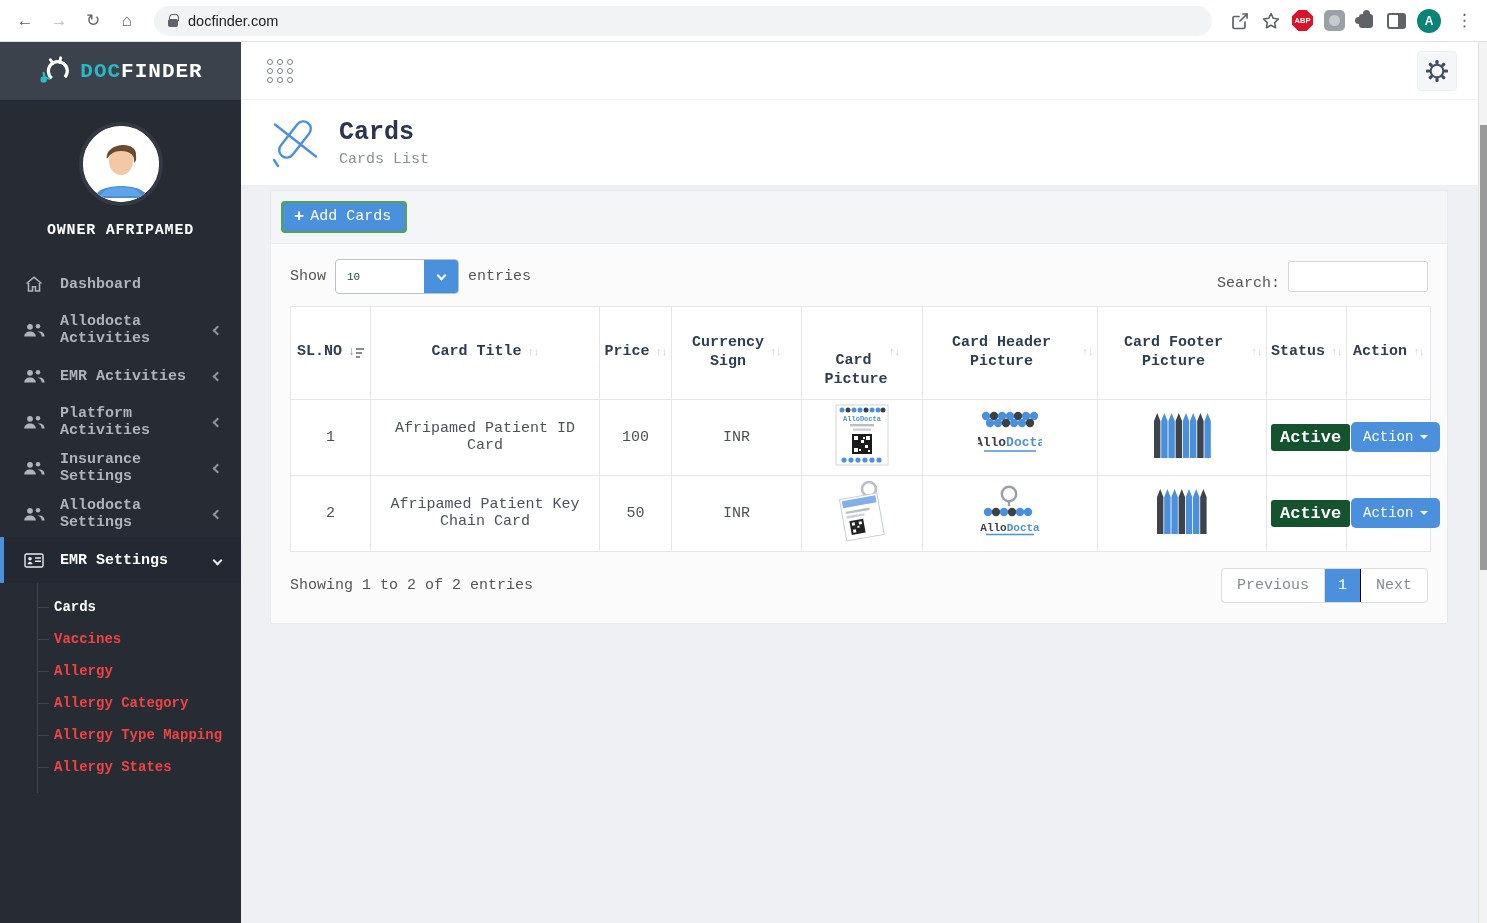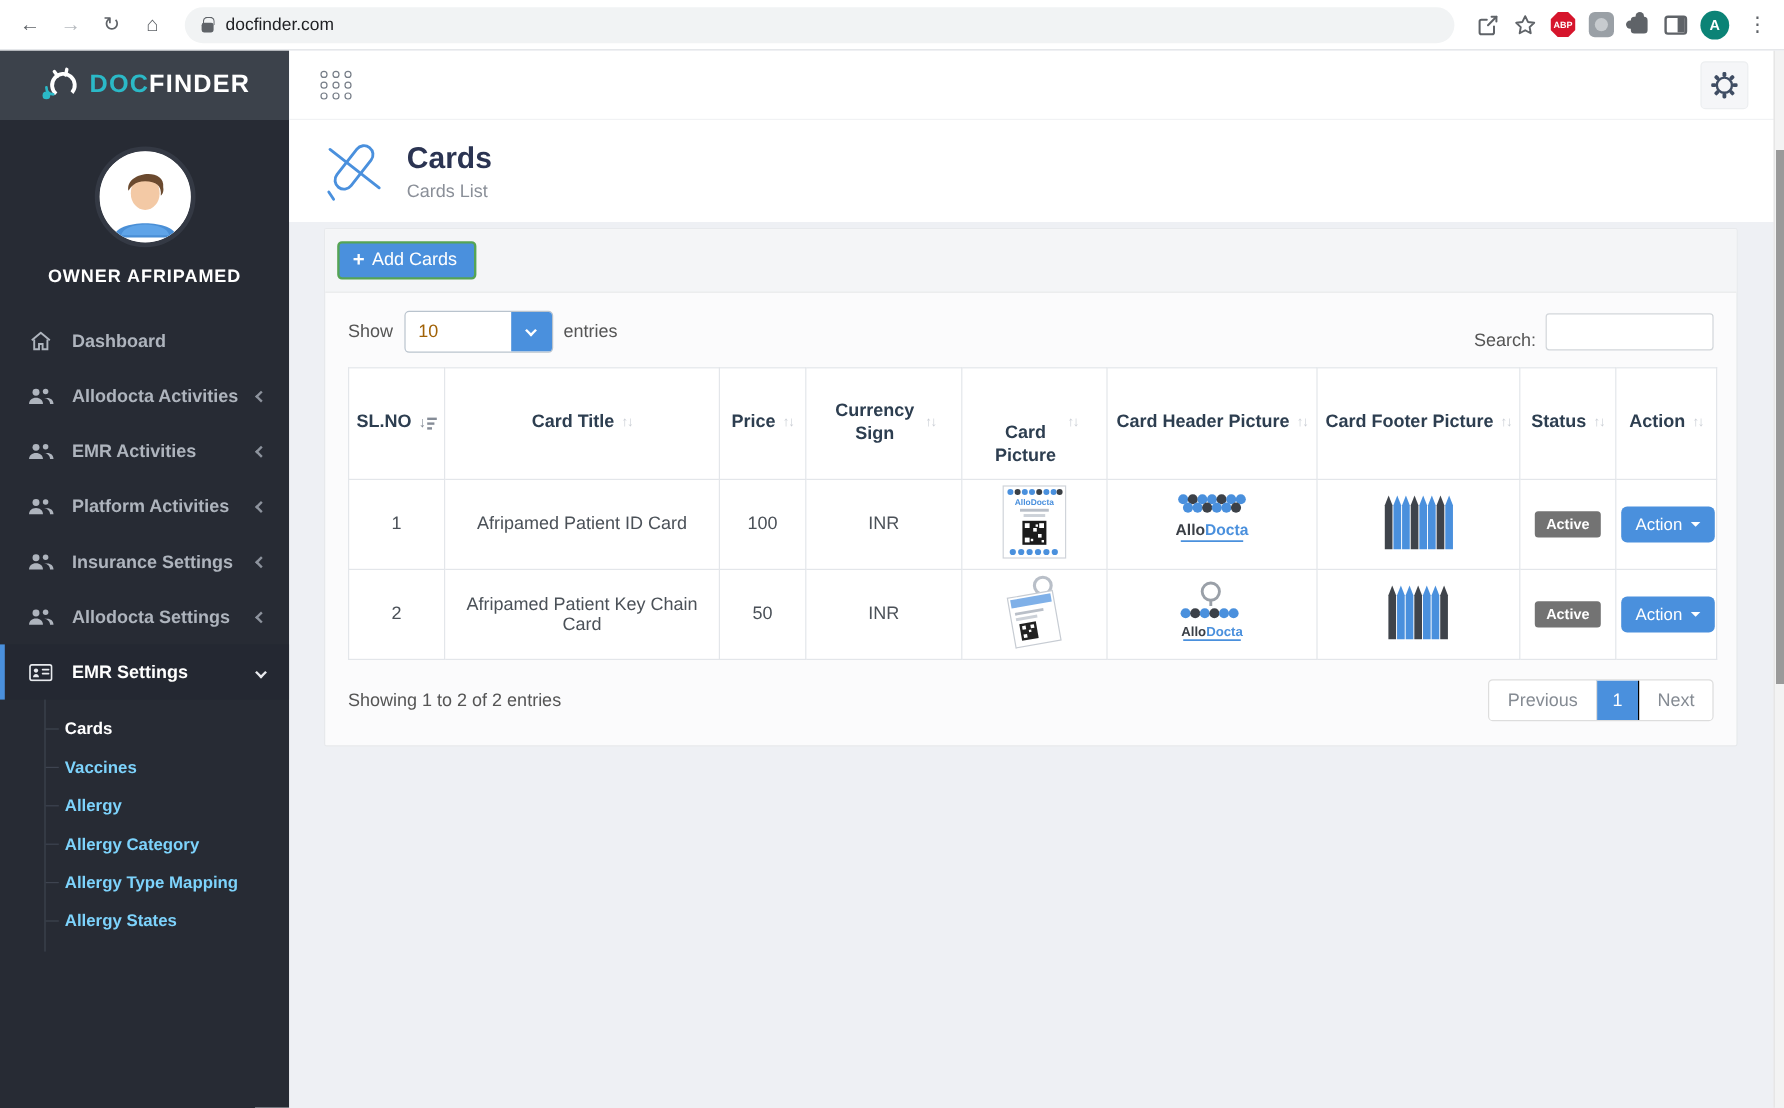--- a/index.html
+++ b/index.html
@@ -28,42 +28,42 @@
   .puzzle { width:14px; height:14px; background:#5f6368; border-radius:3px; position:relative; margin:3px;}
   .puzzle::before { content:''; position:absolute; top:-4px; left:3.5px; width:7px; height:7px; border-radius:50%; background:#5f6368; }
   .puzzle::after  { content:''; position:absolute; left:-4px; top:3.5px; width:7px; height:7px; border-radius:50%; background:#5f6368; }
   .splitpane { width:19px; height:16px; border:2px solid #5f6368; border-radius:3px; position:relative; }
   .splitpane::after { content:''; position:absolute; right:0; top:0; width:6px; height:12px; background:#5f6368; }
   .chrome-avatar { width:24px; height:24px; border-radius:50%; background:#0b8376; color:#fff;
                    font-size:12px; font-weight:bold; display:flex; align-items:center; justify-content:center; }
   .dots { color:#5f6368; font-size:17px; letter-spacing:0; padding:0 4px; cursor:pointer;}
 
   
-  .app { position:absolute; top:42px; left:0; width:1487px; height:881px; display:flex; }
+  .app { position:absolute; top:42px; left:0; width:1487px; height:881px; display:flex;font-family:Liberation Mono, monospace; }
 
   
   .sidebar { width:241px; background:#272b34; height:100%; flex:0 0 auto; color:#aeb4bd; }
   .logo-bar { height:58px; background:#3c424b; display:flex; align-items:center; justify-content:center; gap:8px; }
   .logo-text { font-size:21px; font-weight:bold; letter-spacing:1px; color:#fff; }
   .logo-text .doc { color:#2bb9c7; }
   .profile { text-align:center; padding:22px 0 0; }
   .avatar-ring { width:84px; height:84px; margin:0 auto; border-radius:50%; border:4px solid #343944;
                  background:#fff; overflow:hidden; }
   .user-name { margin-top:16px; color:#fff; font-weight:bold; font-size:15px; letter-spacing:.8px; }
   .menu { margin-top:22px; list-style:none; }
   .menu-item { height:46px; display:flex; align-items:center; gap:14px; padding:0 20px 0 22px;
                font-size:15px; font-weight:bold; cursor:pointer; }
   .menu-item .mi-icon { width:24px; display:flex; justify-content:center; flex:0 0 auto; }
   .menu-item .lbl { flex:1; }
   .menu-item.active { background:#242832; border-left:4px solid #4a90dd; padding-left:18px; color:#fff; }
   .chev { width:7px; height:7px; border-right:2px solid #8d939d; border-bottom:2px solid #8d939d; display:inline-block; }
   .chev.left { transform:rotate(135deg); }
   .chev.down { transform:rotate(45deg); border-color:#e8eaee; }
   .submenu { list-style:none; margin-left:37px; border-left:1px solid #3e4450; padding:8px 0 10px; }
-  .submenu li { position:relative; padding:8px 0 8px 16px; font-size:14px; font-weight:bold; color:#7dd3fc; cursor:pointer; }
+  .submenu li { position:relative; padding:8px 0 8px 16px; font-size:14px; font-weight:bold; color:#ef4444; cursor:pointer; }
   .submenu li::before { content:''; position:absolute; left:0; top:50%; width:11px; height:1px; background:#3e4450; }
   .submenu li.active { color:#fff; }
 
   
   .main { flex:1; display:flex; flex-direction:column; background:#eef0f4; }
   .app-header { height:58px; background:#fff; display:flex; align-items:center; padding:0 30px 0 26px;
                 border-bottom:1px solid #f1f2f4; }
   .grid-icon { display:grid; grid-template-columns:repeat(3,7px); grid-gap:3px; cursor:pointer; }
   .grid-icon i { width:6px; height:6px; border:1.5px solid #777e88; border-radius:50%; }
   .gear-btn { margin-left:auto; width:40px; height:40px; background:#f5f6f8; border:1px solid #eceef0;
@@ -76,40 +76,40 @@
   .panel { width:1178px; background:#fbfbfc; border:1px solid #e7e9ec; border-radius:2px; padding-bottom:20px; }
   .panel-top { padding:10px; background:#f4f5f7; border-bottom:1px solid #e9eaec; }
   .btn-add { display:inline-flex; align-items:center; gap:6px; background:#4a90dd; color:#fff;
              border:2px solid #55a455; border-radius:4px; padding:5px 14px 6px 11px; font-size:15px; cursor:pointer;
              font-family:inherit; }
   .btn-add .plus { font-size:17px; font-weight:bold; line-height:1; }
 
   .controls-row { display:flex; align-items:center; padding:15px 19px 12px; font-size:15px; color:#555; }
   .len-select { display:inline-flex; margin:0 9px; border-radius:4px; overflow:hidden; cursor:pointer;
                 border:1px solid #b9c3cd; background:#fff; height:35px; }
-  .len-value { width:88px; display:flex; align-items:center; padding-left:11px; font-size:15px; color:#a16207; }
+  .len-value { width:88px; display:flex; align-items:center; padding-left:11px; font-size:11px; color:#14532d; }
   .len-arrow { width:34px; background:#4a90dd; display:flex; align-items:center; justify-content:center; }
   .search-wrap { margin-left:auto; display:flex; align-items:flex-end; gap:8px; }
   .search-input { width:140px; height:31px; border:1px solid #d2d6da; border-radius:3px; background:#fff;
                   font-size:14px; padding:0 8px; font-family:inherit; }
 
   .table-wrap { padding:0 19px; }
   table.data { border-collapse:collapse; table-layout:fixed; width:1140px; background:#fff; }
   table.data th, table.data td { border:1px solid #e3e6ea; text-align:center; vertical-align:middle; }
   table.data th { font-size:15px; font-weight:bold; color:#2d3e50; padding:9px 4px; height:58px; }
   table.data td { font-size:15px; color:#4b5158; height:70px; padding:4px; }
   .th-inner { display:inline-flex; align-items:center; justify-content:center; gap:6px; line-height:1.25; }
   .sort { color:#c9cdd4; font-size:11px; letter-spacing:-1px; white-space:nowrap; }
   .sort-amount { display:inline-flex; align-items:center; color:#858c97; }
   .sa-arrow { font-size:12px; }
   .sa-bars { display:inline-flex; flex-direction:column; gap:2px; margin-left:1px; }
   .sa-bars i { display:block; height:2px; background:#858c97; }
   .sa-bars i:nth-child(1){ width:8px; } .sa-bars i:nth-child(2){ width:6px; } .sa-bars i:nth-child(3){ width:4px; }
 
-  .badge { display:inline-block; background:#737373; color:#fff; font-size:12px; font-weight:bold;
+  .badge { display:inline-block; background:#14532d; color:#fff; font-size:17px; font-weight:bold;
            padding:4px 9px; border-radius:3px; }
   .btn-action { display:inline-flex; align-items:center; gap:7px; background:#4a90dd; color:#fff; border:none;
                 border-radius:5px; padding:7px 12px; font-size:14px; cursor:pointer; font-family:inherit; }
   .caret { width:0; height:0; border-left:4px solid transparent; border-right:4px solid transparent;
            border-top:4px solid #fff; }
 
   .panel-footer { display:flex; align-items:center; justify-content:space-between; padding:16px 19px 0; }
   .showing { font-size:15px; color:#555; }
   .pager { display:inline-flex; border:1px solid #ddd; border-radius:4px; overflow:hidden; background:#fff; }
   .pager > div { padding:8px 15px; font-size:15px; color:#858b93; cursor:pointer; }

